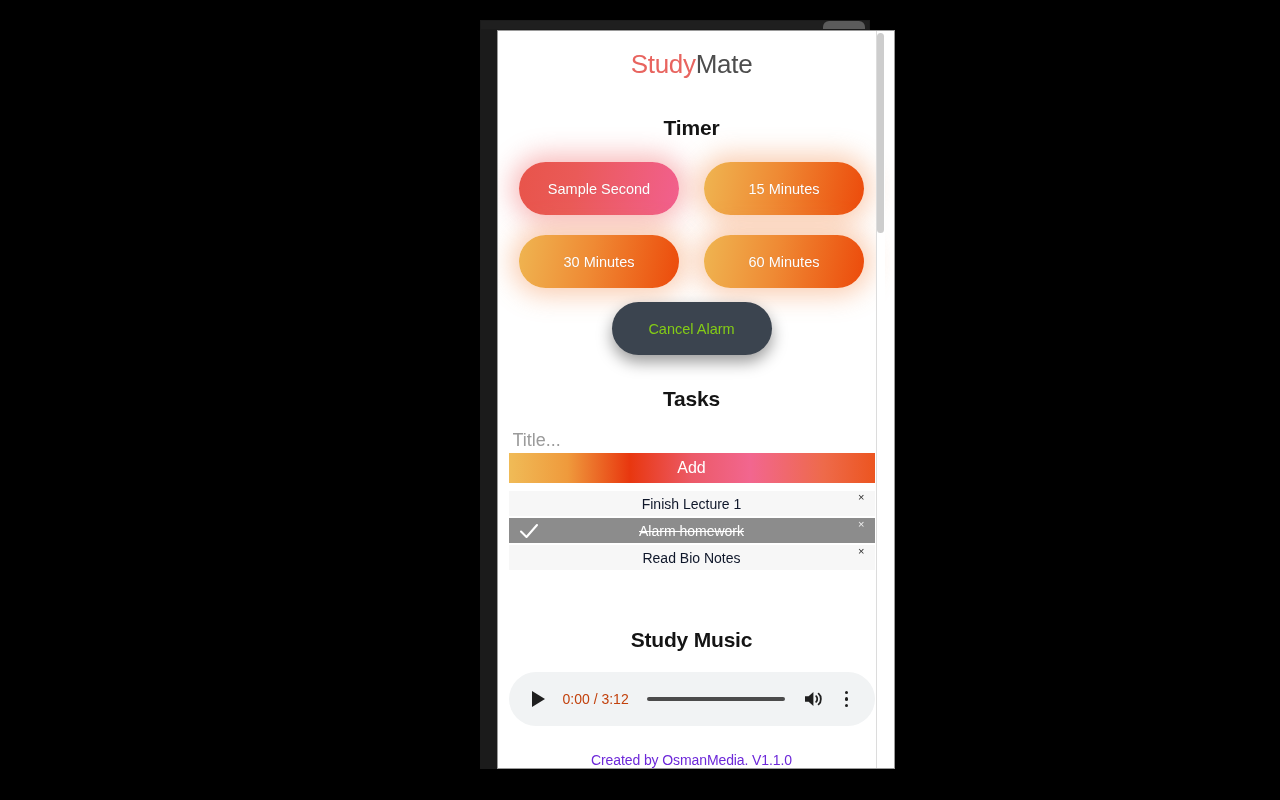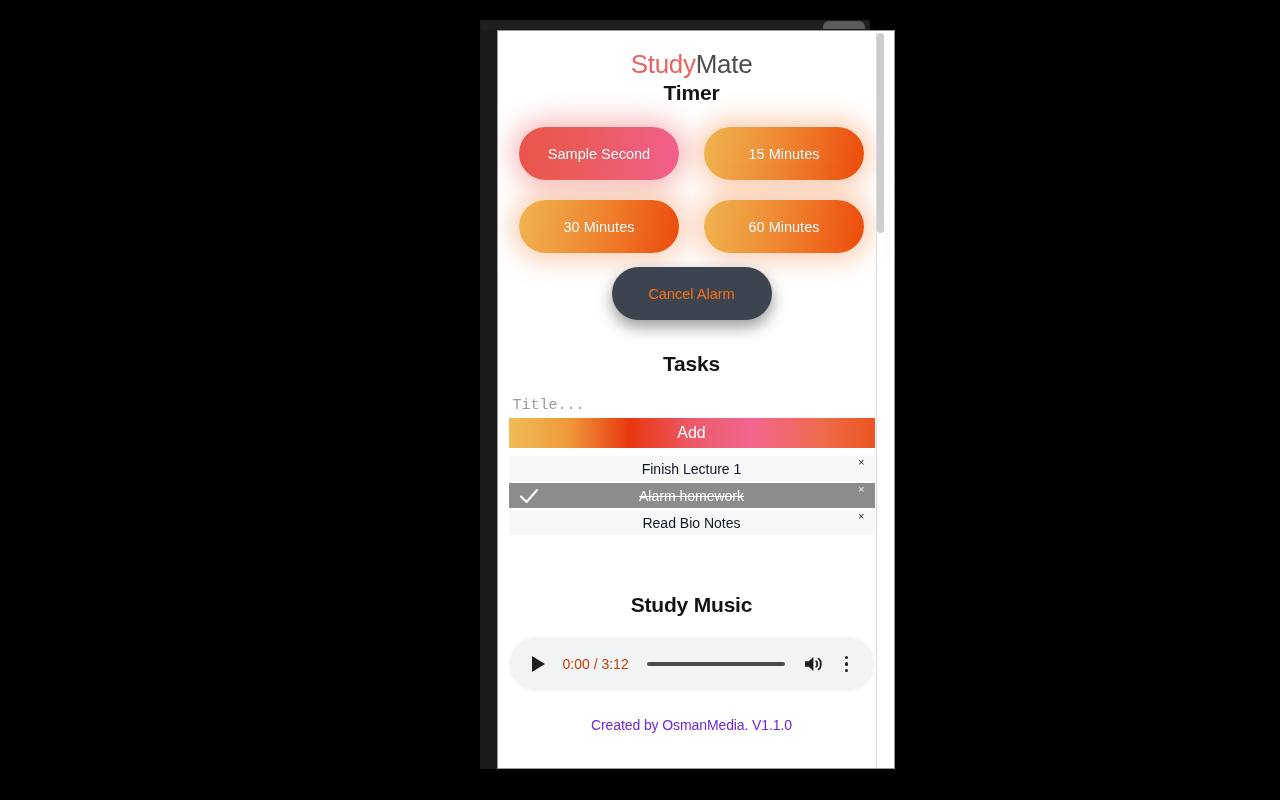--- a/index.html
+++ b/index.html
@@ -98,21 +98,21 @@
   .logo-mate  { color: #4d4d4d; }
 
   
   .section-heading {
     text-align: center;
     font-size: 21px;
     font-weight: bold;
     color: #141414;
     letter-spacing: -0.2px;
   }
-  #timer-heading { margin-top: 1px; }
+  #timer-heading { margin-top: 36px; }
   #tasks-heading { margin-top: 32px; }
   #music-heading { margin-top: 58px; }
 
   
   #timer-grid {
     margin: 22px auto 0 auto;
     width: 345px;
     display: flex;
     flex-wrap: wrap;
     gap: 20px 14px;
@@ -145,41 +145,41 @@
     margin-top: 14px;
     display: flex;
     justify-content: center;
   }
   #cancel-alarm-button {
     width: 160px;
     height: 53px;
     border: none;
     border-radius: 28px;
     background: #3b444f;
-    color: #f97316;
+    color: #84cc16;
     font-size: 14.5px;
     font-family: "Liberation Sans", sans-serif;
     cursor: pointer;
     box-shadow: 0 7px 16px rgba(0,0,0,0.40);
   }
 
   
   #task-form {
     margin: 16px auto 0 auto;
     width: 366px;
   }
   #task-title-input {
     display: block;
     width: 100%;
     height: 26px;
     border: none;
     outline: none;
     background: transparent;
-    font-size: 15px;
-    font-family: Liberation Mono, monospace;
+    font-size: 18px;
+    font-family: Liberation Sans, sans-serif;
     color: #1d4ed8;
     padding: 0 4px;
   }
   #task-title-input::placeholder { color: #9b9b9b; }
 
   #add-task-button {
     display: block;
     width: 100%;
     height: 30px;
     border: none;

